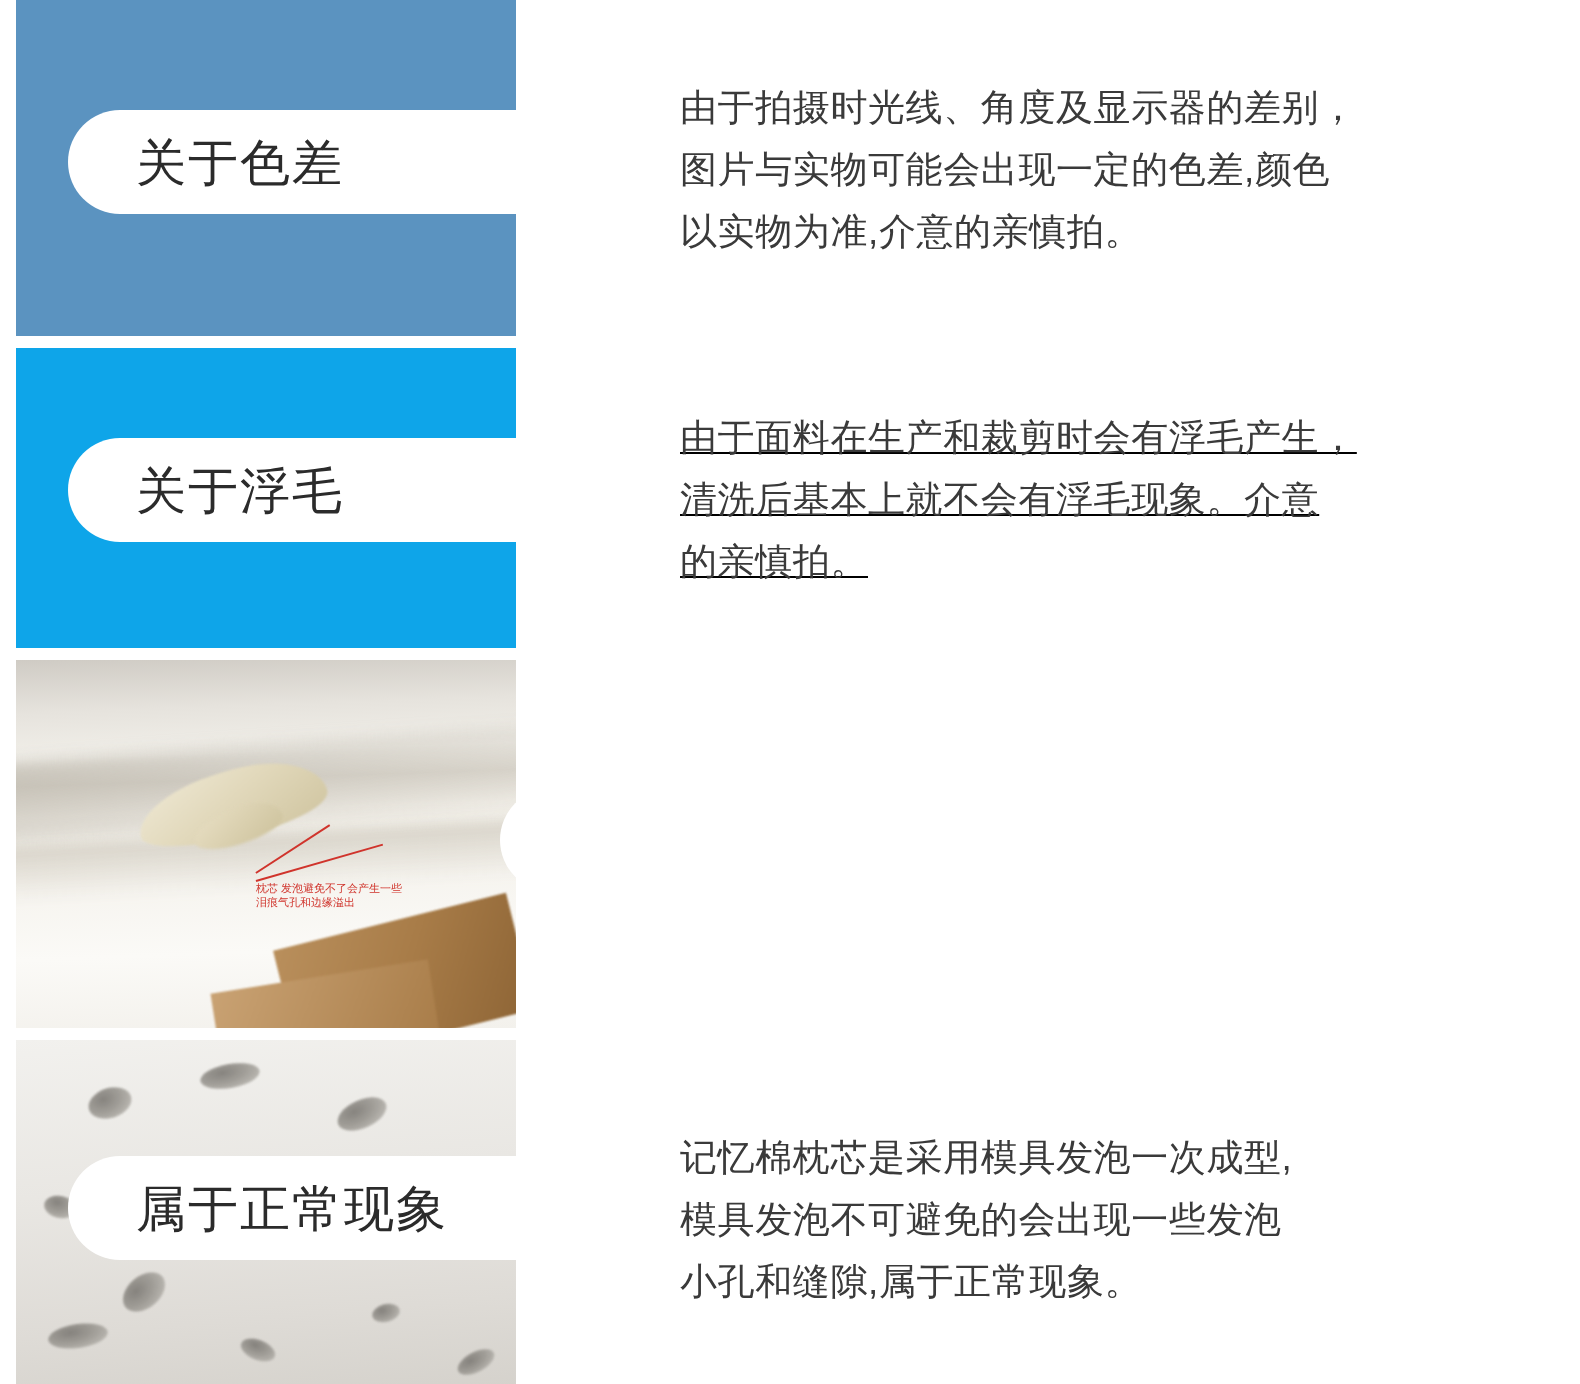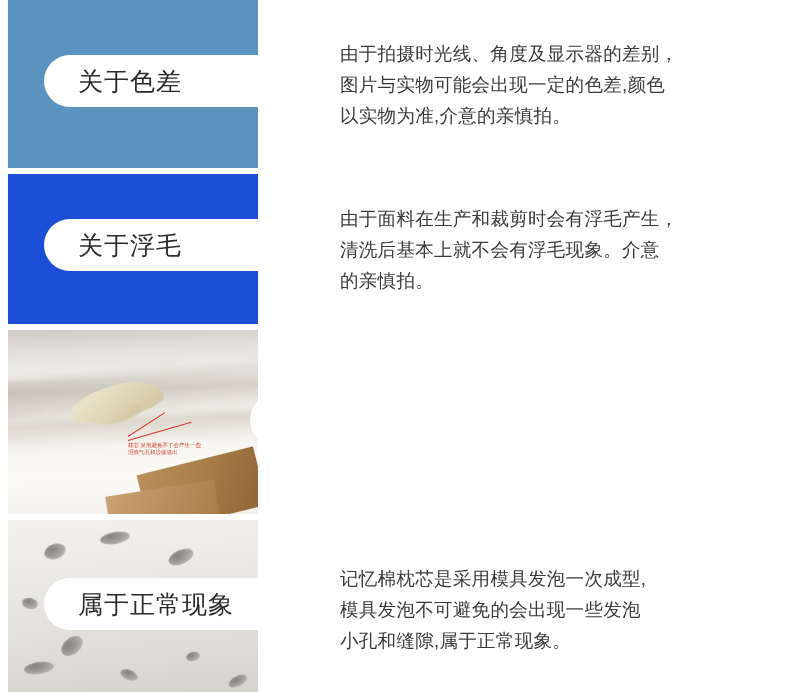--- a/index.html
+++ b/index.html
@@ -28,21 +28,21 @@
   }
   .left-panel {
     position: relative;
     flex: 0 0 258px;
     width: 258px;
     box-sizing: border-box;
     overflow: hidden;
   }
   .pill {
     position: absolute;
-    left: 44px;
+    left: 34px;
     background: #ffffff;
     border-radius: 28px;
     height: 52px;
     width: 268px;
     display: flex;
     align-items: center;
     box-sizing: border-box;
     padding-left: 34px;
     box-shadow: 0 0 0 0 rgba(0,0,0,0);
   }
@@ -69,23 +69,23 @@
     font-family: "Liberation Sans", sans-serif;
   }
   #row1 { height: 168px; }
   #row1 .left-panel { background: #5b93c0; }
   #row1 .pill { top: 55px; }
   #row1 .right-panel { padding-left: 82px; padding-right: 8px; }
 
   .gap-white { height: 6px; background: #ffffff; }
 
   #row2 { height: 150px; }
-  #row2 .left-panel { background: #1d4ed8; }
+  #row2 .left-panel { background: #0ea5e9; }
   #row2 .pill { top: 45px; }
-  #row2 .right-panel { padding-left: 82px; padding-right: 20px; }
+  #row2 .right-panel { padding-left: 82px; padding-right: 20px; text-decoration: underline; }
 
   
   #row3 { height: 184px; }
   #row3 .left-panel { background: #e9e6e0; }
   #row3 .right-panel { padding-left: 82px; padding-right: 20px; }
   #row3 .pill {
     top: 64px;
     width: 70px;
     left: 250px;
     padding-left: 0;

